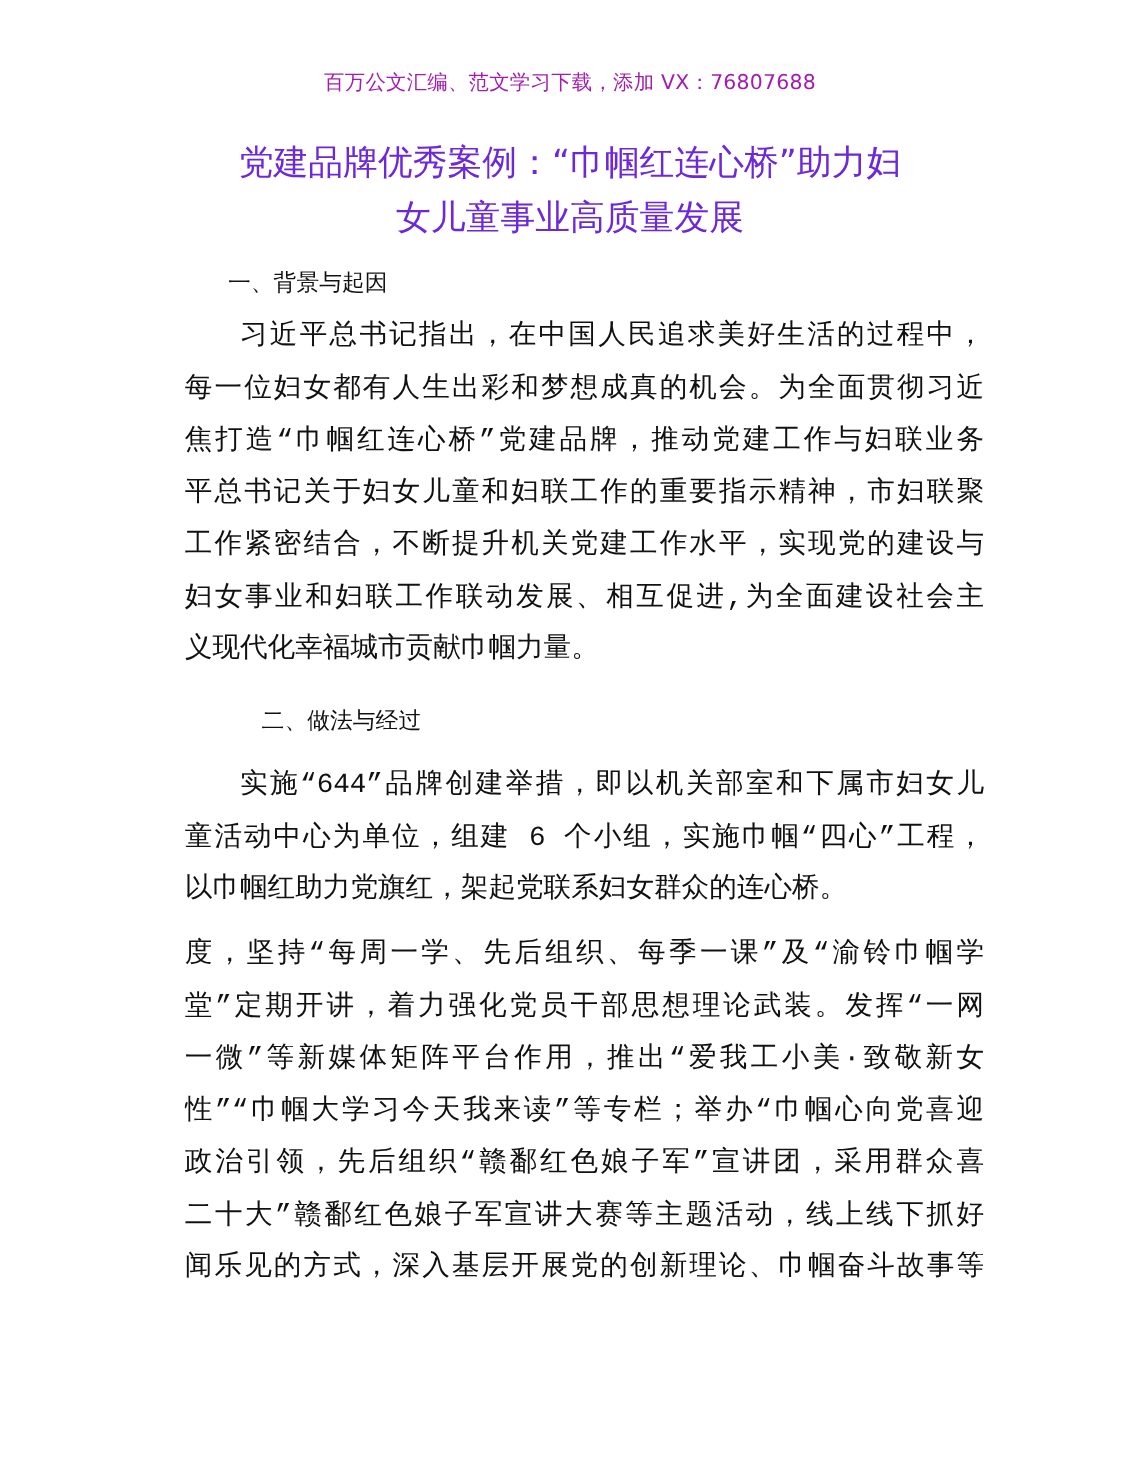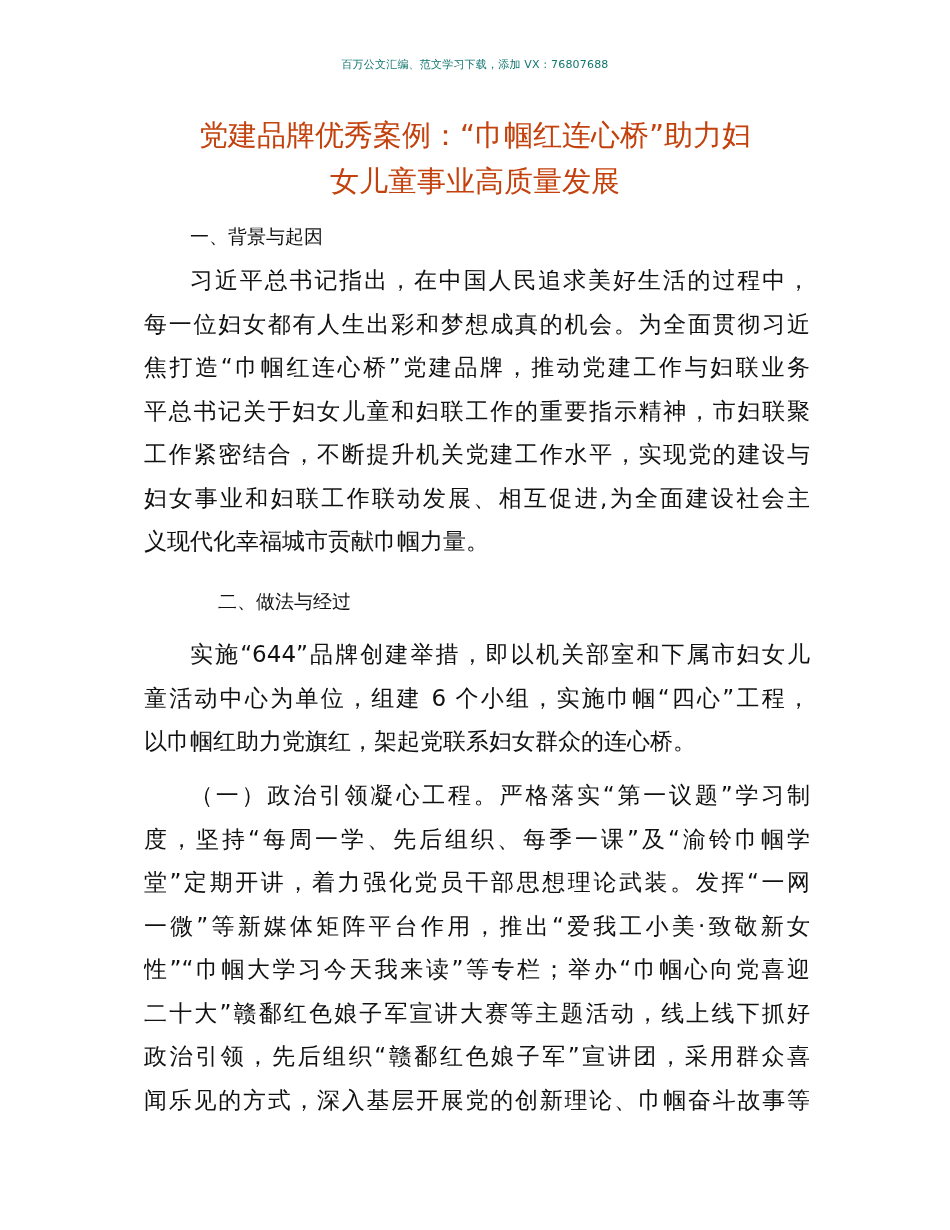--- a/index.html
+++ b/index.html
@@ -1,22 +1,22 @@
 <!DOCTYPE html>
 <html><head>
 <meta charset="utf-8">
 <style>
   html, body { margin: 0; padding: 0; background: #ffffff; }
   body { width: 950px; height: 1230px; position: relative; overflow: hidden;
          font-family: "DejaVu Sans", "Liberation Sans", sans-serif; color: #111; }
   .header { position: absolute; top: 57px; left: 0; width: 950px; text-align: center;
-            font-size: 11px; color: #0f766e; letter-spacing: 0.2px; }
+            font-size: 17px; color: #a21caf; letter-spacing: 0.2px; }
   .title { position: absolute; top: 112px; left: 142px; width: 666px; text-align: center;
-           font-size: 29px; line-height: 46px; color: #c2410c; }
-  .page { position: absolute; left: 144px; width: 666px; }
+           font-size: 29px; line-height: 46px; color: #6d28d9; }
+  .page { position: absolute; left: 154px; width: 666px; font-family: Liberation Mono, monospace; }
   .line { height: 43.5px; line-height: 43.5px; font-size: 23px; white-space: nowrap;
           text-align: justify; text-align-last: justify; overflow: hidden; }
   .line.last { text-align-last: left; }
   .heading { position: absolute; left: 190px; font-size: 19px; line-height: 43.5px; }
 </style>
 </head>
 <body>
 
 <div class="header">百万公文汇编、范文学习下载，添加 VX：76807688</div>
 
@@ -39,21 +39,20 @@
 
 <div class="heading" style="top:580px;margin-left:28px;">二、做法与经过</div>
 
 <div class="page" style="top:633px;">
   <div class="line" style="padding-left:46px;">实施“644”品牌创建举措，即以机关部室和下属市妇女儿</div>
   <div class="line">童活动中心为单位，组建 6 个小组，实施巾帼“四心”工程，</div>
   <div class="line last">以巾帼红助力党旗红，架起党联系妇女群众的连心桥。</div>
 </div>
 
 <div class="page" style="top:774px;">
-  <div class="line" style="padding-left:46px;">（一）政治引领凝心工程。严格落实“第一议题”学习制</div>
   <div class="line">度，坚持“每周一学、先后组织、每季一课”及“渝铃巾帼学</div>
   <div class="line">堂”定期开讲，着力强化党员干部思想理论武装。发挥“一网</div>
   <div class="line">一微”等新媒体矩阵平台作用，推出“爱我工小美·致敬新女</div>
   <div class="line">性”“巾帼大学习今天我来读”等专栏；举办“巾帼心向党喜迎</div>
+  <div class="line">政治引领，先后组织“赣鄱红色娘子军”宣讲团，采用群众喜</div>
   <div class="line">二十大”赣鄱红色娘子军宣讲大赛等主题活动，线上线下抓好</div>
-  <div class="line">政治引领，先后组织“赣鄱红色娘子军”宣讲团，采用群众喜</div>
   <div class="line">闻乐见的方式，深入基层开展党的创新理论、巾帼奋斗故事等</div>
 </div>
 
 </body></html>

